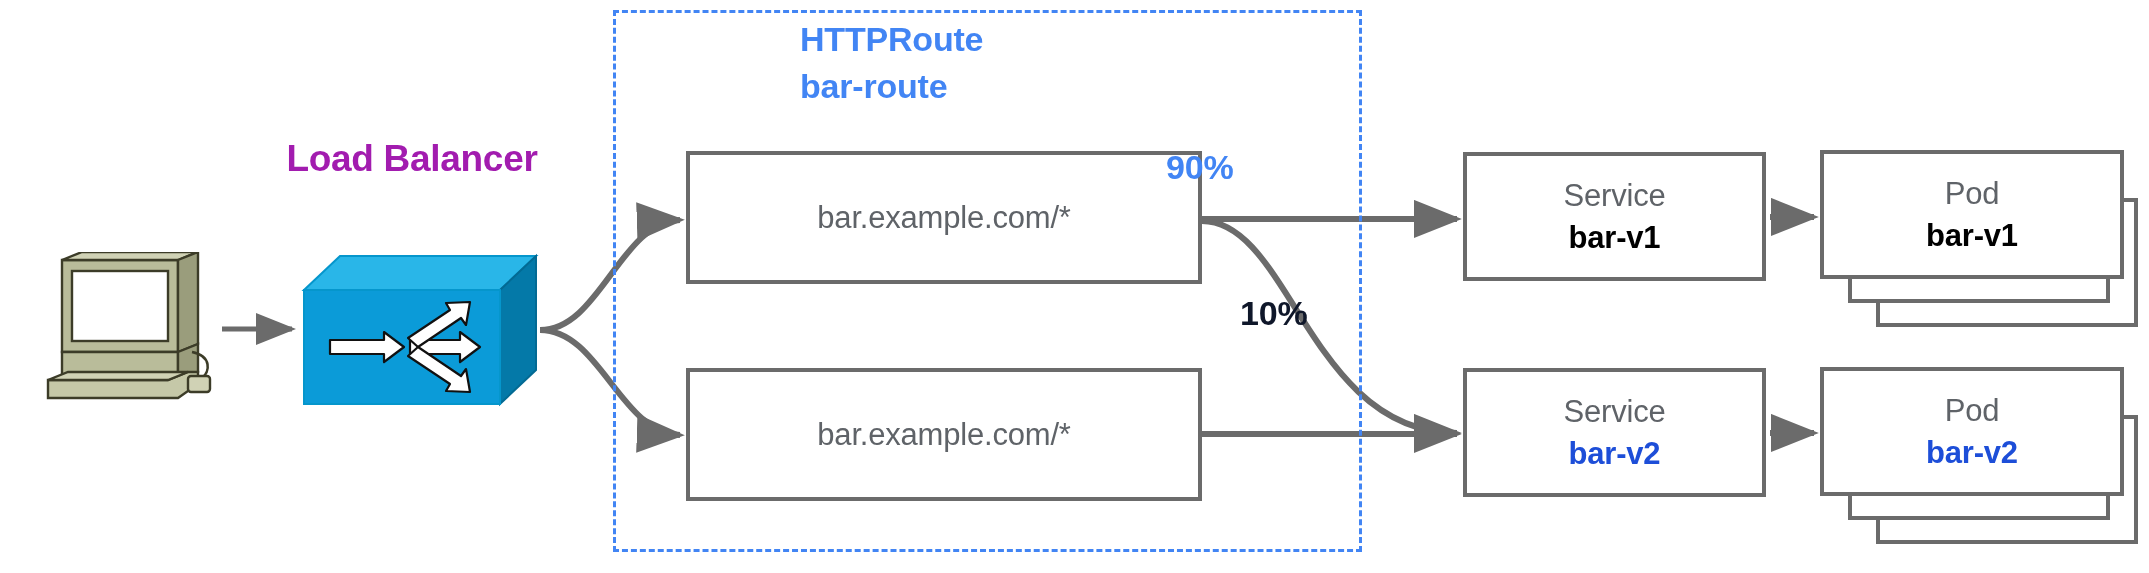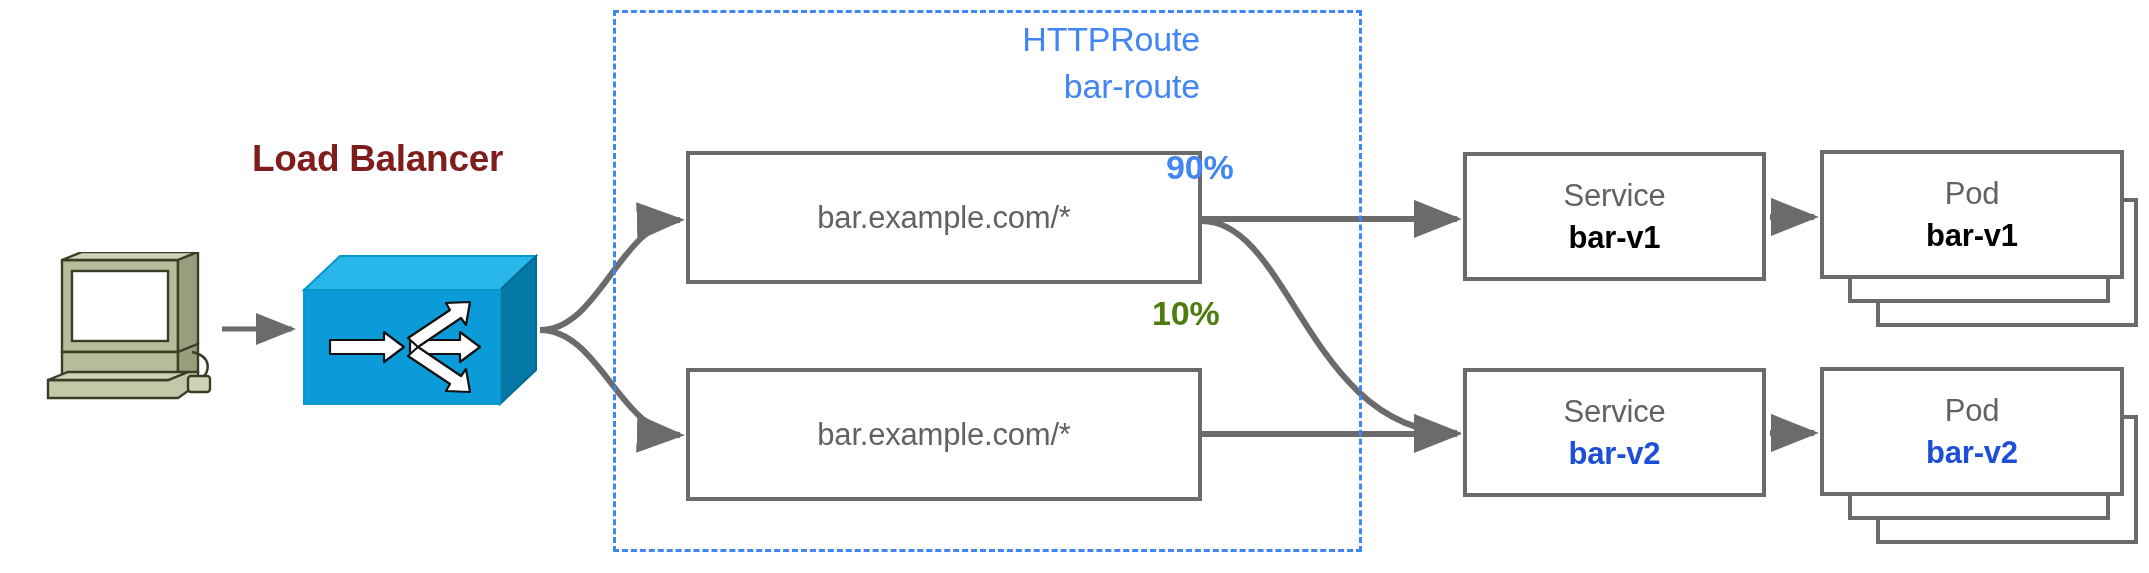--- a/index.html
+++ b/index.html
@@ -23,42 +23,43 @@
     top: 0;
     width: 2149px;
     height: 573px;
   }
   .abs { position: absolute; }
 
   
   .lb-label {
     left: 252px; top: 138px;
     width: 320px;
+    text-align: center;
     font-size: 37px;
     font-weight: bold;
-    color: #7f1d1d;
+    color: #a21caf;
     letter-spacing: -0.3px;
   }
   .route-title {
     left: 800px; top: 16px;
     width: 400px;
-    text-align: right;
+    text-align: left;
     font-size: 34px;
-    font-weight: normal;
+    font-weight: bold;
     color: #4285f4;
     line-height: 47px;
     letter-spacing: -0.2px;
   }
   .pct {
     font-size: 34px;
     font-weight: bold;
     letter-spacing: -0.2px;
   }
   .pct-90 { left: 1166px; top: 148px; color: #4285f4; }
-  .pct-10 { left: 1152px; top: 294px; color: #4d7c0f; }
+  .pct-10 { left: 1240px; top: 294px; color: #0f172a; }
 
   
   .nbox {
     box-sizing: border-box;
     border: 4px solid #6b6b6b;
     background: #ffffff;
     display: flex;
     flex-direction: column;
     align-items: center;
     justify-content: center;

